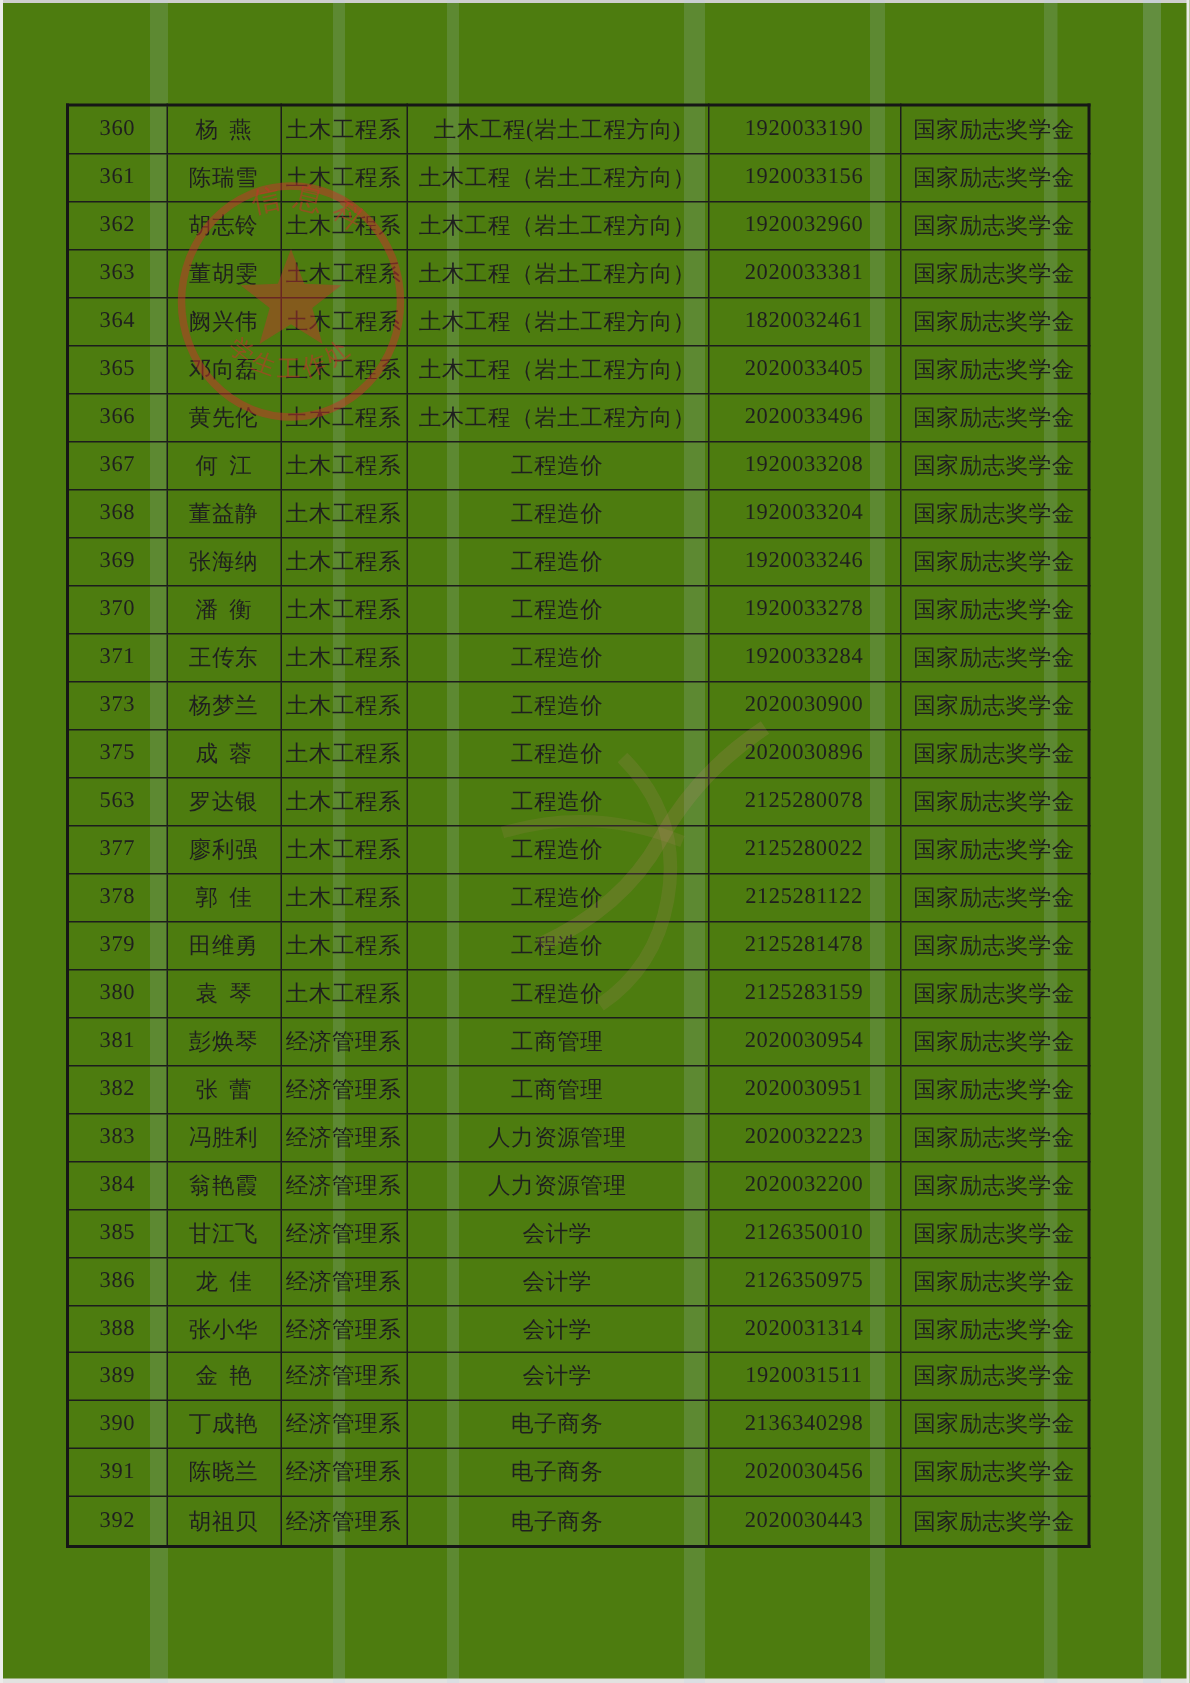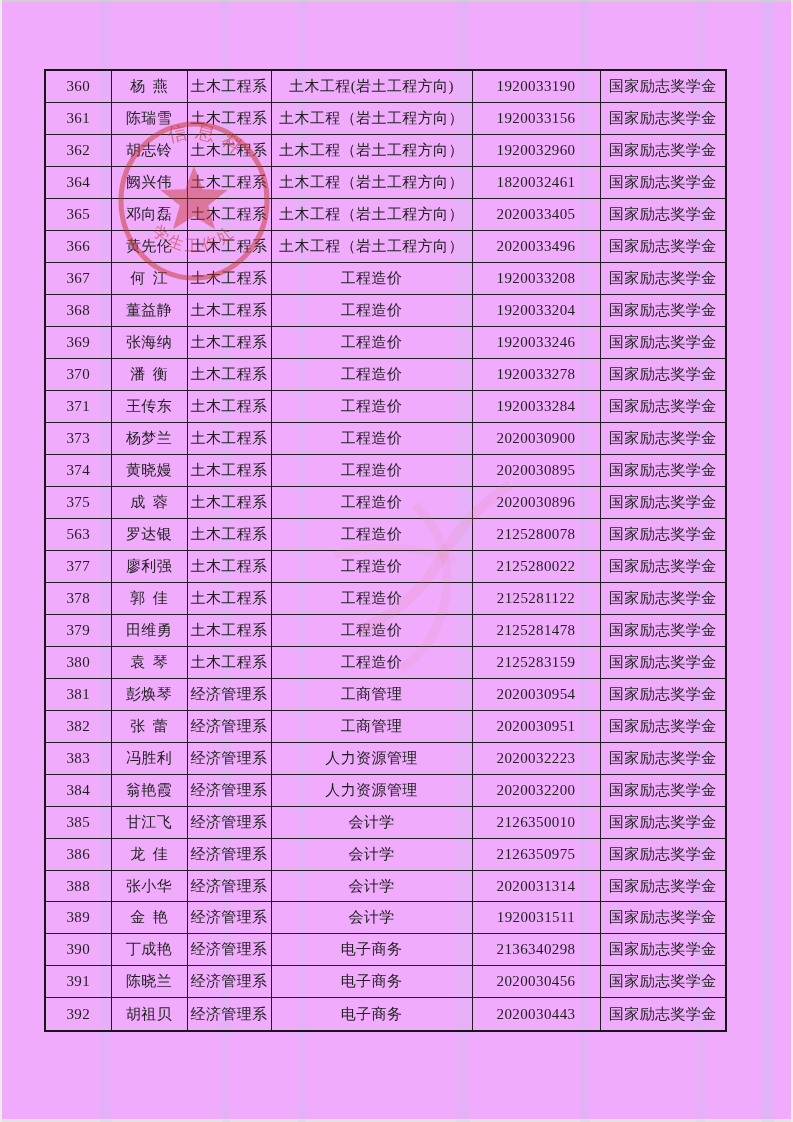--- a/index.html
+++ b/index.html
@@ -1,19 +1,19 @@
 <!DOCTYPE html>
 <html><head>
 <meta charset="utf-8">
 <style>
   html,body{margin:0;padding:0;background:#ffffff;}
   .page{
     position:relative;
     width:793px;height:1122px;
-    background:#f0abfc;
+    background:#4d7c0f;
     overflow:hidden;
     font-family:"Liberation Serif","DejaVu Serif",serif;
     color:#1f1f1f;
   }
   .edge-top{position:absolute;left:0;top:0;width:100%;height:2px;background:#cfcfcd;}
   .edge-bottom{position:absolute;left:0;bottom:0;width:100%;height:3px;background:#e2e2e0;}
   .edge-left{position:absolute;left:0;top:0;width:2px;height:100%;background:#ececea;}
   .edge-right{position:absolute;right:0;top:0;width:2px;height:100%;background:#ececea;}
 
   
@@ -88,20 +88,28 @@
         </tr>
         <tr>
           <td class="c-no">362</td>
           <td class="c-name">胡志铃</td>
           <td class="c-dept">土木工程系</td>
           <td class="c-major">土木工程（岩土工程方向）</td>
           <td class="c-id">1920032960</td>
           <td class="c-award">国家励志奖学金</td>
         </tr>
         <tr>
+          <td class="c-no">363</td>
+          <td class="c-name">董胡雯</td>
+          <td class="c-dept">土木工程系</td>
+          <td class="c-major">土木工程（岩土工程方向）</td>
+          <td class="c-id">2020033381</td>
+          <td class="c-award">国家励志奖学金</td>
+        </tr>
+        <tr>
           <td class="c-no">364</td>
           <td class="c-name">阙兴伟</td>
           <td class="c-dept">土木工程系</td>
           <td class="c-major">土木工程（岩土工程方向）</td>
           <td class="c-id">1820032461</td>
           <td class="c-award">国家励志奖学金</td>
         </tr>
         <tr>
           <td class="c-no">365</td>
           <td class="c-name">邓向磊</td>
@@ -157,28 +165,20 @@
           <td class="c-major">工程造价</td>
           <td class="c-id">1920033284</td>
           <td class="c-award">国家励志奖学金</td>
         </tr>
         <tr>
           <td class="c-no">373</td>
           <td class="c-name">杨梦兰</td>
           <td class="c-dept">土木工程系</td>
           <td class="c-major">工程造价</td>
           <td class="c-id">2020030900</td>
-          <td class="c-award">国家励志奖学金</td>
-        </tr>
-        <tr>
-          <td class="c-no">374</td>
-          <td class="c-name">黄晓嫚</td>
-          <td class="c-dept">土木工程系</td>
-          <td class="c-major">工程造价</td>
-          <td class="c-id">2020030895</td>
           <td class="c-award">国家励志奖学金</td>
         </tr>
         <tr>
           <td class="c-no">375</td>
           <td class="c-name two">成蓉</td>
           <td class="c-dept">土木工程系</td>
           <td class="c-major">工程造价</td>
           <td class="c-id">2020030896</td>
           <td class="c-award">国家励志奖学金</td>
         </tr>

